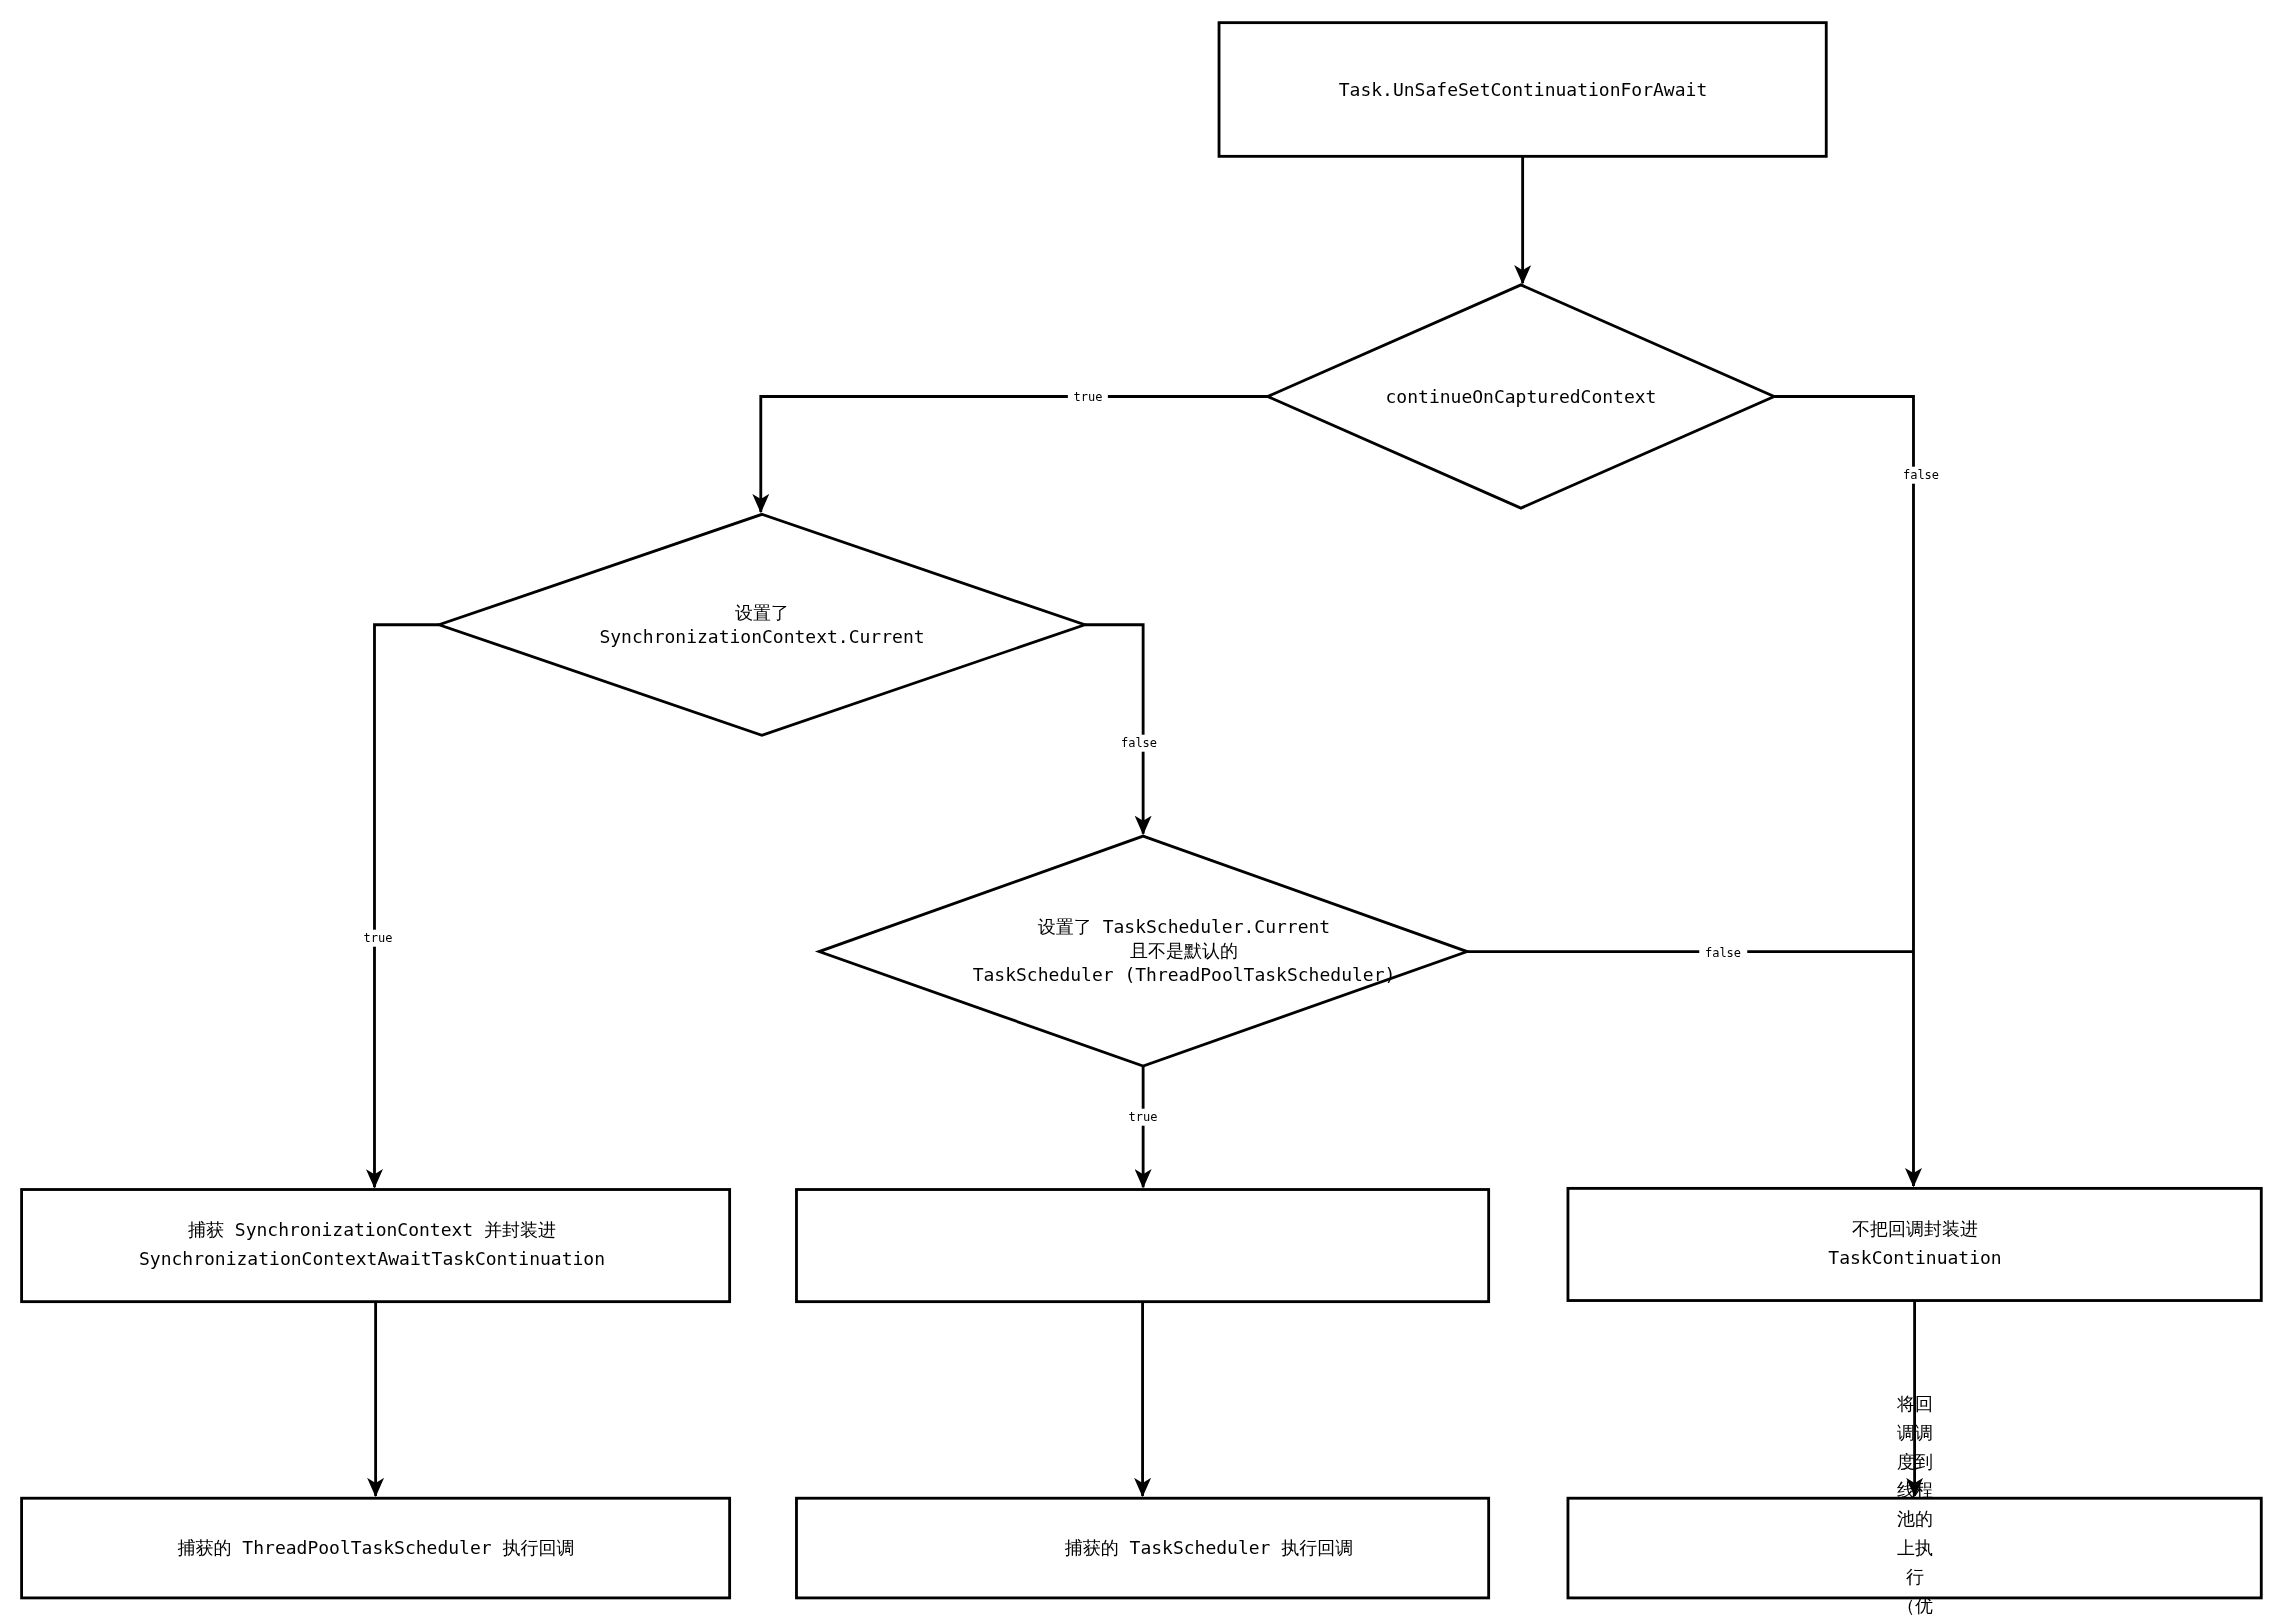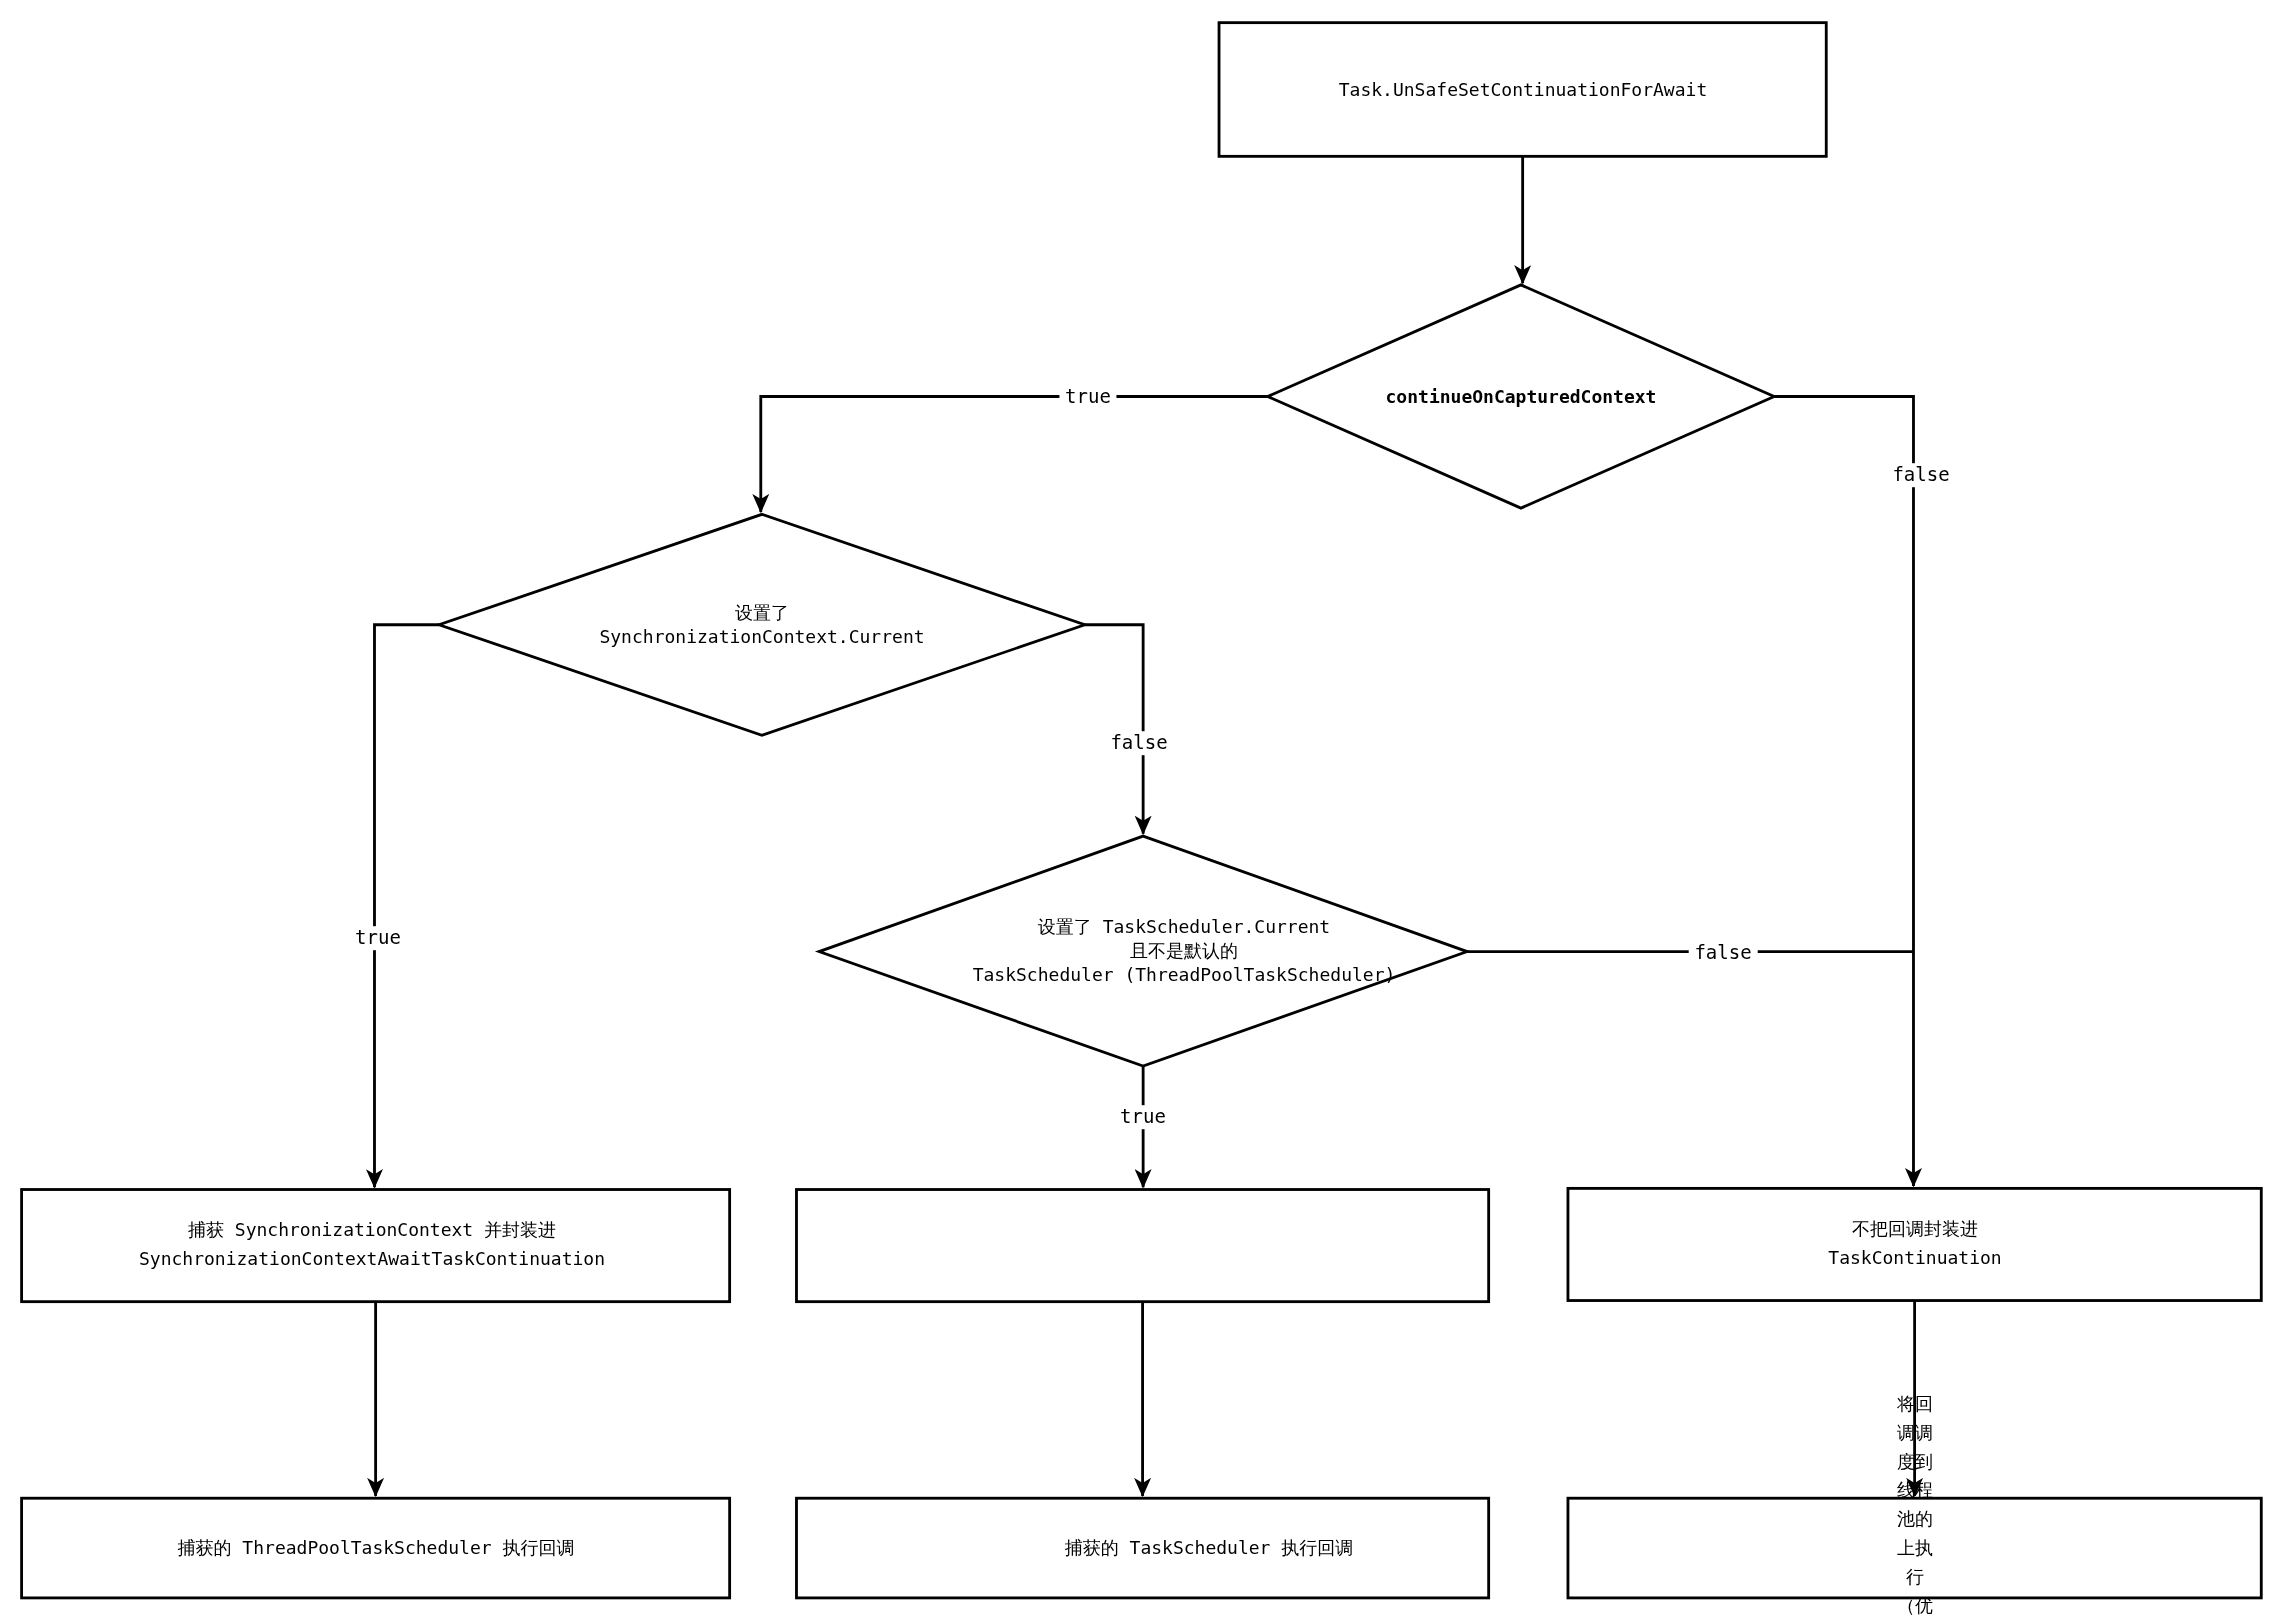--- a/index.html
+++ b/index.html
@@ -30,21 +30,21 @@
     font-size: 18px;
     line-height: 1.32;
     color: #000000;
   }
   .node-text.box-text {
     line-height: 1.6;
   }
   .edge-label {
     position: absolute;
     transform: translate(-50%, -50%);
-    font-size: 19px;
+    font-size: 12px;
     line-height: 1;
     background: #ffffff;
     padding: 2.3px 5.7px;
     color: #000000;
     white-space: nowrap;
   }
   svg .shape {
     fill: #ffffff;
     stroke: #000000;
     stroke-width: 5;
@@ -85,21 +85,21 @@
     <rect class="shape" x="38" y="2100" width="1250" height="198"></rect>
     <rect class="shape" x="1406" y="2100" width="1222" height="198"></rect>
     <rect class="shape" x="2768" y="2098" width="1224" height="198"></rect>
     <rect class="shape" x="38" y="2645" width="1250" height="176"></rect>
     <rect class="shape" x="1406" y="2645" width="1222" height="176"></rect>
     <rect class="shape" x="2768" y="2645" width="1224" height="176"></rect>
   </svg>
 
   <div class="node-text" style="left:1523px; top:90px;">Task.UnSafeSetContinuationForAwait</div>
 
-  <div class="node-text" style="left:1521px; top:397px;font-weight:bold;">continueOnCapturedContext</div>
+  <div class="node-text" style="left:1521px; top:397px;">continueOnCapturedContext</div>
 
   <div class="node-text" style="left:762px; top:625px;">设置了
 SynchronizationContext.Current</div>
 
   <div class="node-text" style="left:1143px; top:951px;margin-left:41px;">设置了 TaskScheduler.Current
 且不是默认的
 TaskScheduler (ThreadPoolTaskScheduler)</div>
 
   <div class="node-text box-text" style="left:372px; top:1245px;">捕获 SynchronizationContext 并封装进
 SynchronizationContextAwaitTaskContinuation</div>

